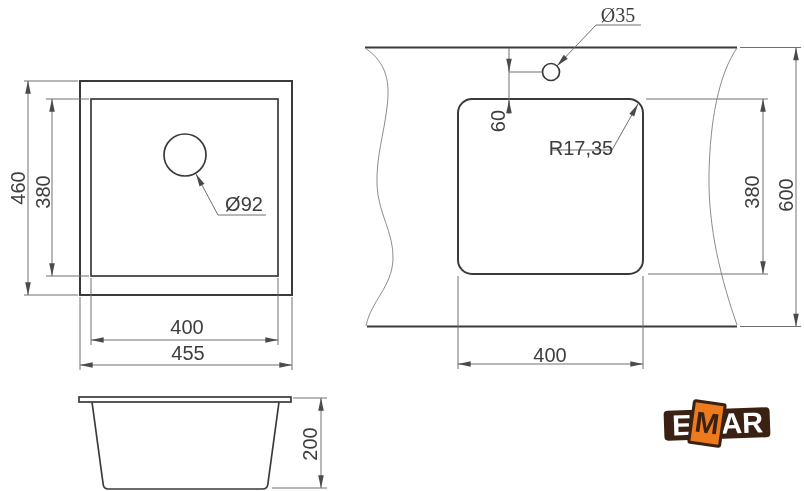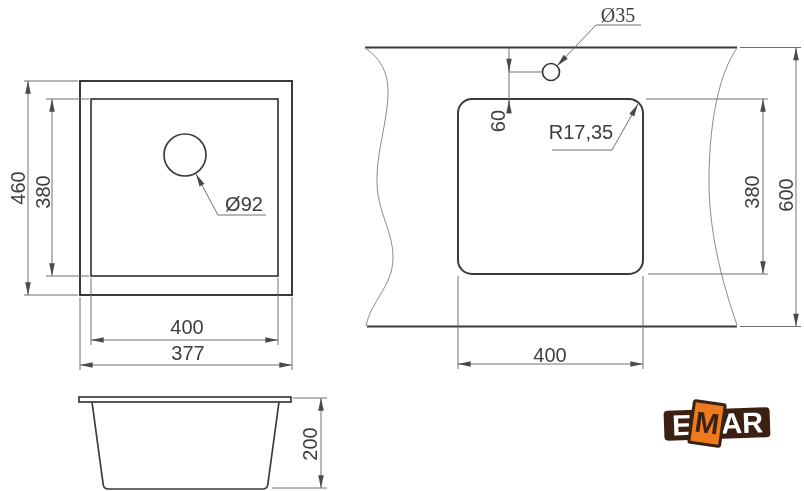--- a/index.html
+++ b/index.html
@@ -100,26 +100,26 @@
       <path d="M796,47.5 V326.5" class="thin" marker-start="url(#arw)" marker-end="url(#arw)"></path>
       <path d="M458,276 V369" class="thin"></path>
       <path d="M643,276 V369" class="thin"></path>
       <path d="M458,364 H643" class="thin" marker-start="url(#arw)" marker-end="url(#arw)"></path>
     </g>
   </svg>
 
   <div class="dim rot" style="left:18px;  top:188px;">460</div>
   <div class="dim rot" style="left:43px;  top:192px;">380</div>
   <div class="dim" style="left:187px; top:327px;">400</div>
-  <div class="dim" style="left:188px; top:353px;">377</div>
+  <div class="dim" style="left:188px; top:353px;">455</div>
   <div class="dim" style="left:244px; top:204px;text-align:right;">Ø92</div>
   <div class="dim rot" style="left:310px; top:444px;">200</div>
   <div class="dim" style="left:618px; top:15px;font-family:Liberation Serif, serif;">Ø35</div>
   <div class="dim rot" style="left:498px; top:121px;">60</div>
-  <div class="dim" style="left:581px; top:132px;">R17,35</div>
+  <div class="dim" style="left:581px; top:148px;">R17,35</div>
   <div class="dim rot" style="left:752px; top:192px;">380</div>
   <div class="dim rot" style="left:786px; top:195px;">600</div>
   <div class="dim" style="left:550px; top:355px;">400</div>
 
   <div class="logo">
     <div class="logo-bar">
       <span class="logo-letter logo-e">E</span>
       <span class="logo-letter logo-ar">AR</span>
     </div>
     <div class="logo-tile">

